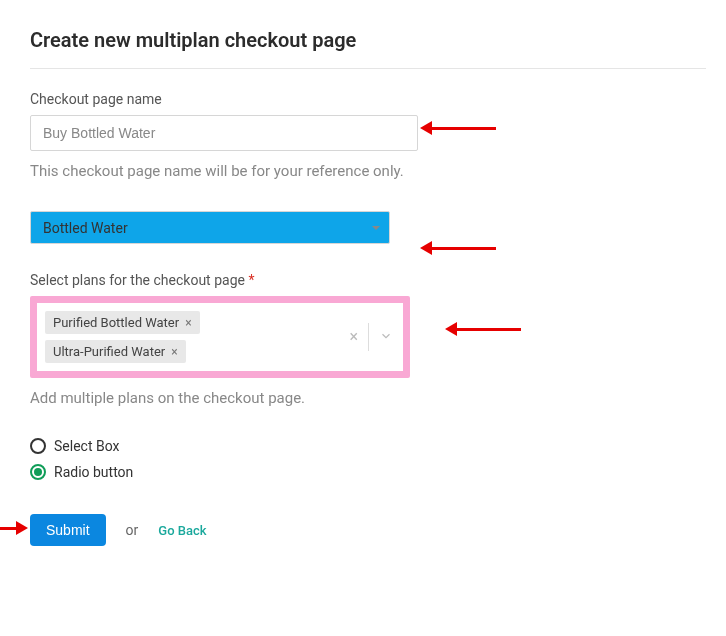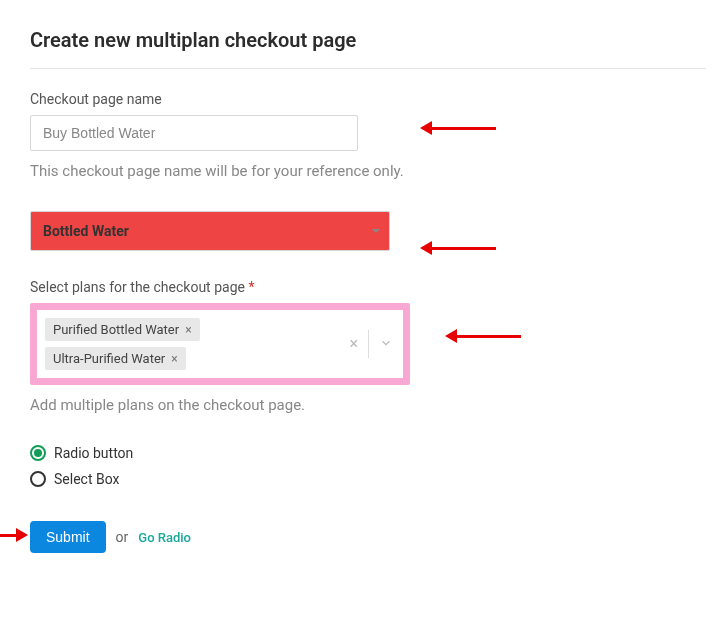--- a/index.html
+++ b/index.html
@@ -26,21 +26,21 @@
       position: relative;
     }
     .form-label {
       display: block;
       font-size: 14px;
       color: #555;
       margin-bottom: 8px;
     }
     .required { color: #d93025; }
     .text-input {
-      width: 328px;
+      width: 388px;
       height: 36px;
       border: 1px solid #d6d6d6;
       border-radius: 2px;
       padding: 0 12px;
       font-size: 14px;
       color: #888;
       background: #fff;
     }
     .help-text {
       font-size: 15px;
@@ -48,31 +48,30 @@
       margin-top: 8px;
       line-height: 1.6;
       max-width: 380px;
     }
     .select-wrapper {
       position: relative;
       width: 360px;
     }
     .select-input {
       width: 100%;
-      height: 40px;
+      height: 33px;
       border: 1px solid #d6d6d6;
       border-radius: 2px;
       padding: 0 30px 0 12px;
       font-size: 14px;
       color: #333;
-      background: #ef4444;
-      display: flex;
-      align-items: center;
-      cursor: pointer;
-      font-weight: bold;
+      background: #0ea5e9;
+      display: flex;
+      align-items: center;
+      cursor: pointer;
     }
     .select-caret {
       position: absolute;
       right: 10px;
       top: 50%;
       transform: translateY(-50%);
       width: 0; height: 0;
       border-left: 4px solid transparent;
       border-right: 4px solid transparent;
       border-top: 4px solid #888;
@@ -162,21 +161,21 @@
     .radio-circle.unchecked {
       border: 2px solid #333;
     }
     .radio-label {
       font-size: 14px;
       color: #333;
     }
     .actions {
       display: flex;
       align-items: center;
-      gap: 10px;
+      gap: 20px;
       margin-top: 34px;
     }
     .submit-btn {
       background: #0b87e0;
       color: #fff;
       border: none;
       padding: 8px 16px;
       border-radius: 4px;
       font-size: 14px;
       cursor: pointer;
@@ -271,31 +270,31 @@
   <div class="help-text">Add multiple plans on the checkout page.</div>
   <div class="arrow" style="left:415px; top:50px;">
     <div class="arrow-head-left"></div>
       <div class="arrow-shaft"></div>
   </div>
 </div>
 
 <div class="form-group" style="margin-bottom:0;">
   <div class="radio-group">
     <div class="radio-item">
+      <span class="radio-circle unchecked"></span>
+      <span class="radio-label">Select Box</span>
+    </div>
+    <div class="radio-item">
       <span class="radio-circle checked"></span>
       <span class="radio-label">Radio button</span>
-    </div>
-    <div class="radio-item">
-      <span class="radio-circle unchecked"></span>
-      <span class="radio-label">Select Box</span>
     </div>
   </div>
 </div>
 
 <div class="actions" style="position:relative;">
   <div class="arrow" style="left:-30px; top:7px;">
     <div class="arrow-shaft" style="width:16px;"></div>
       <div class="arrow-head-right"></div>
   </div>
   <button class="submit-btn">Submit</button>
   <span class="or-text">or</span>
-  <span class="link">Go Radio</span>
+  <span class="link">Go Back</span>
 </div>
 
 </body></html>

